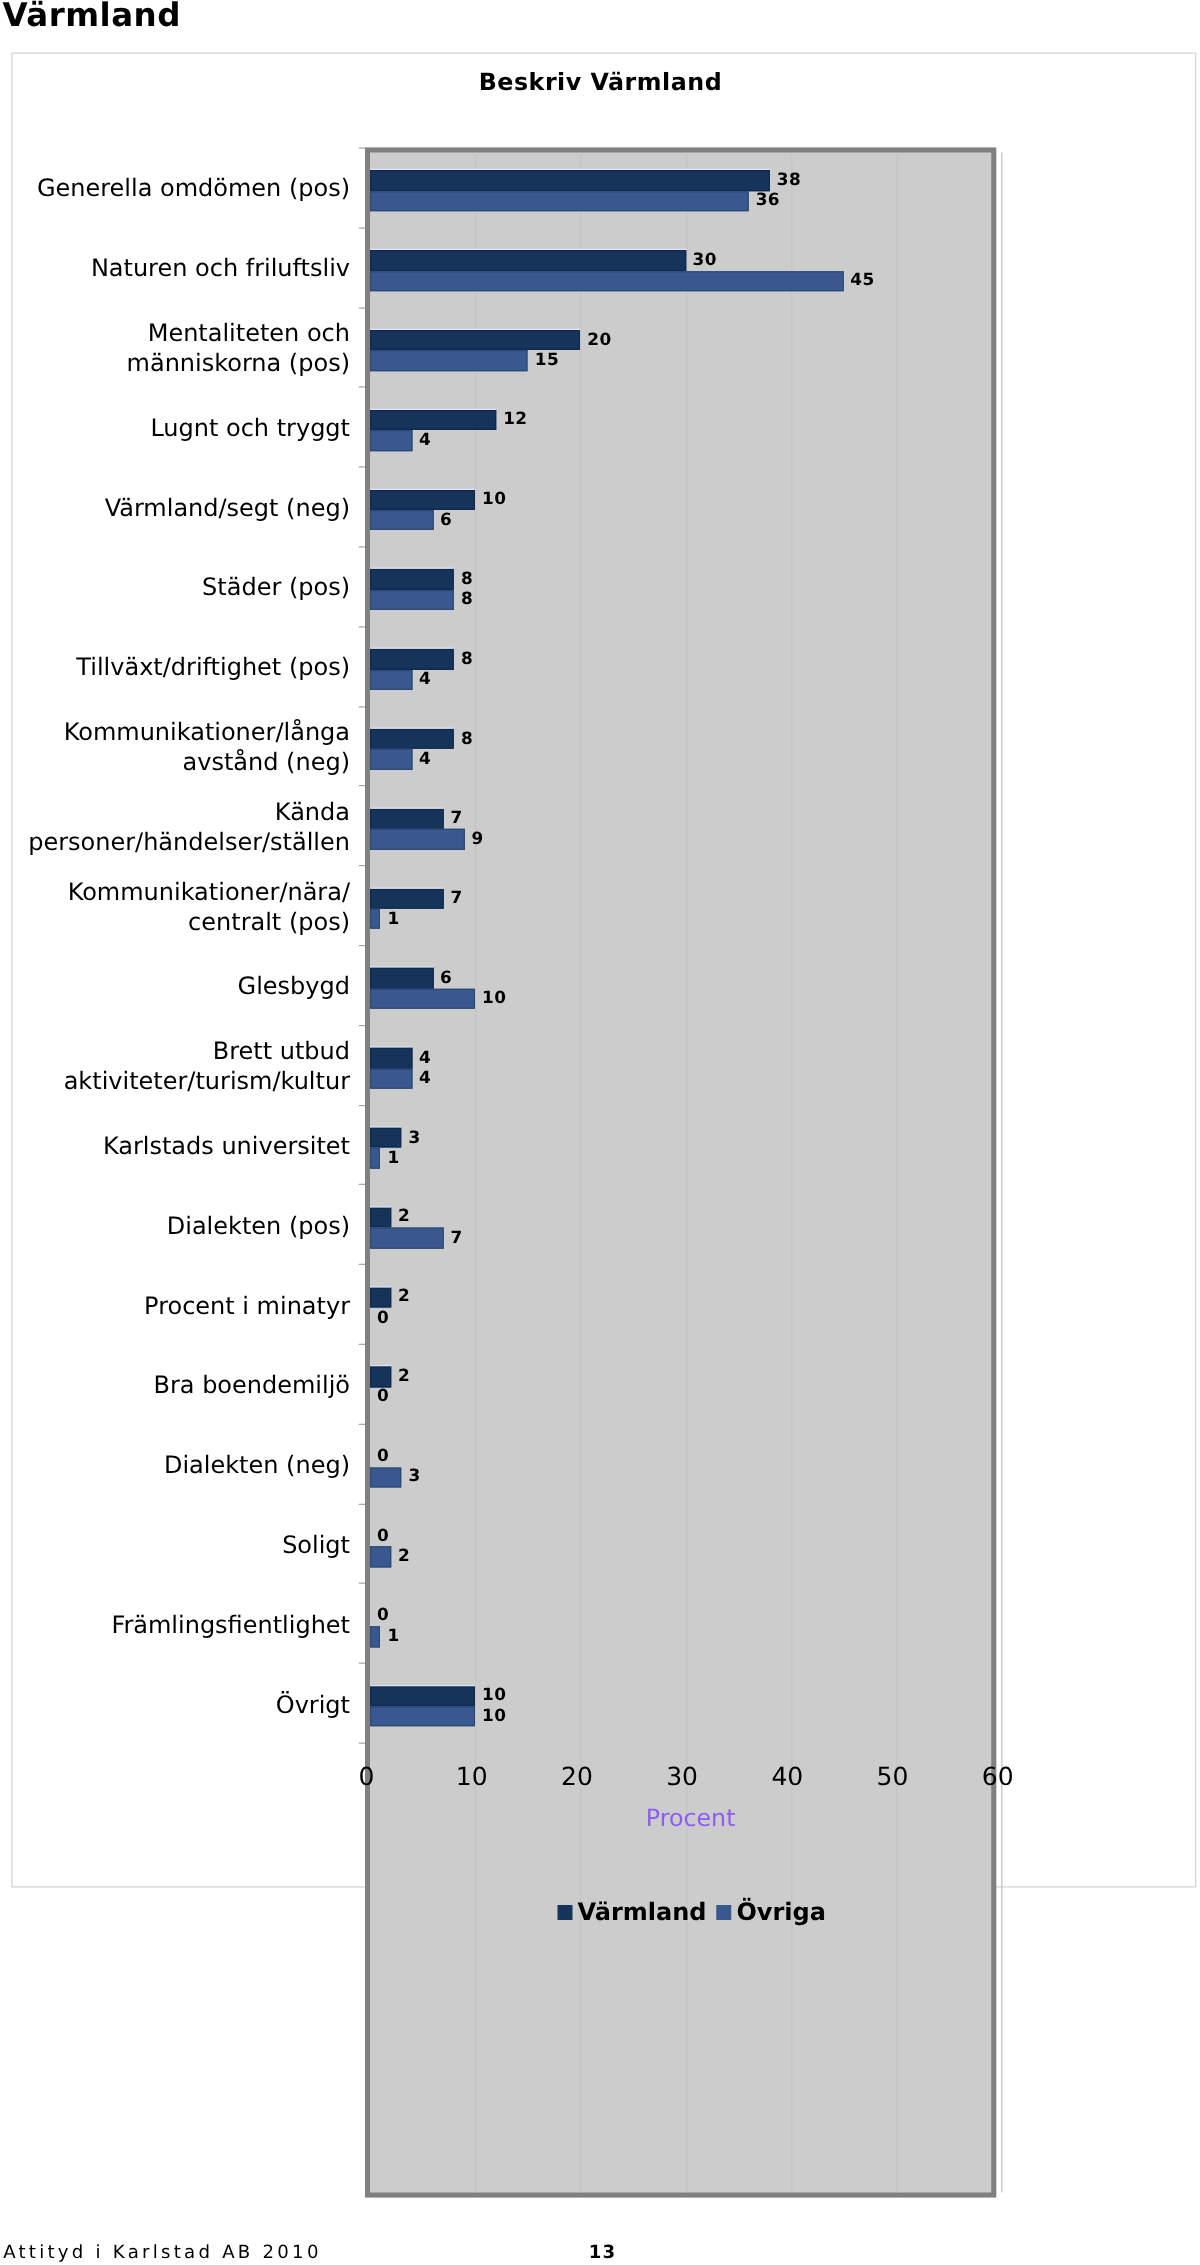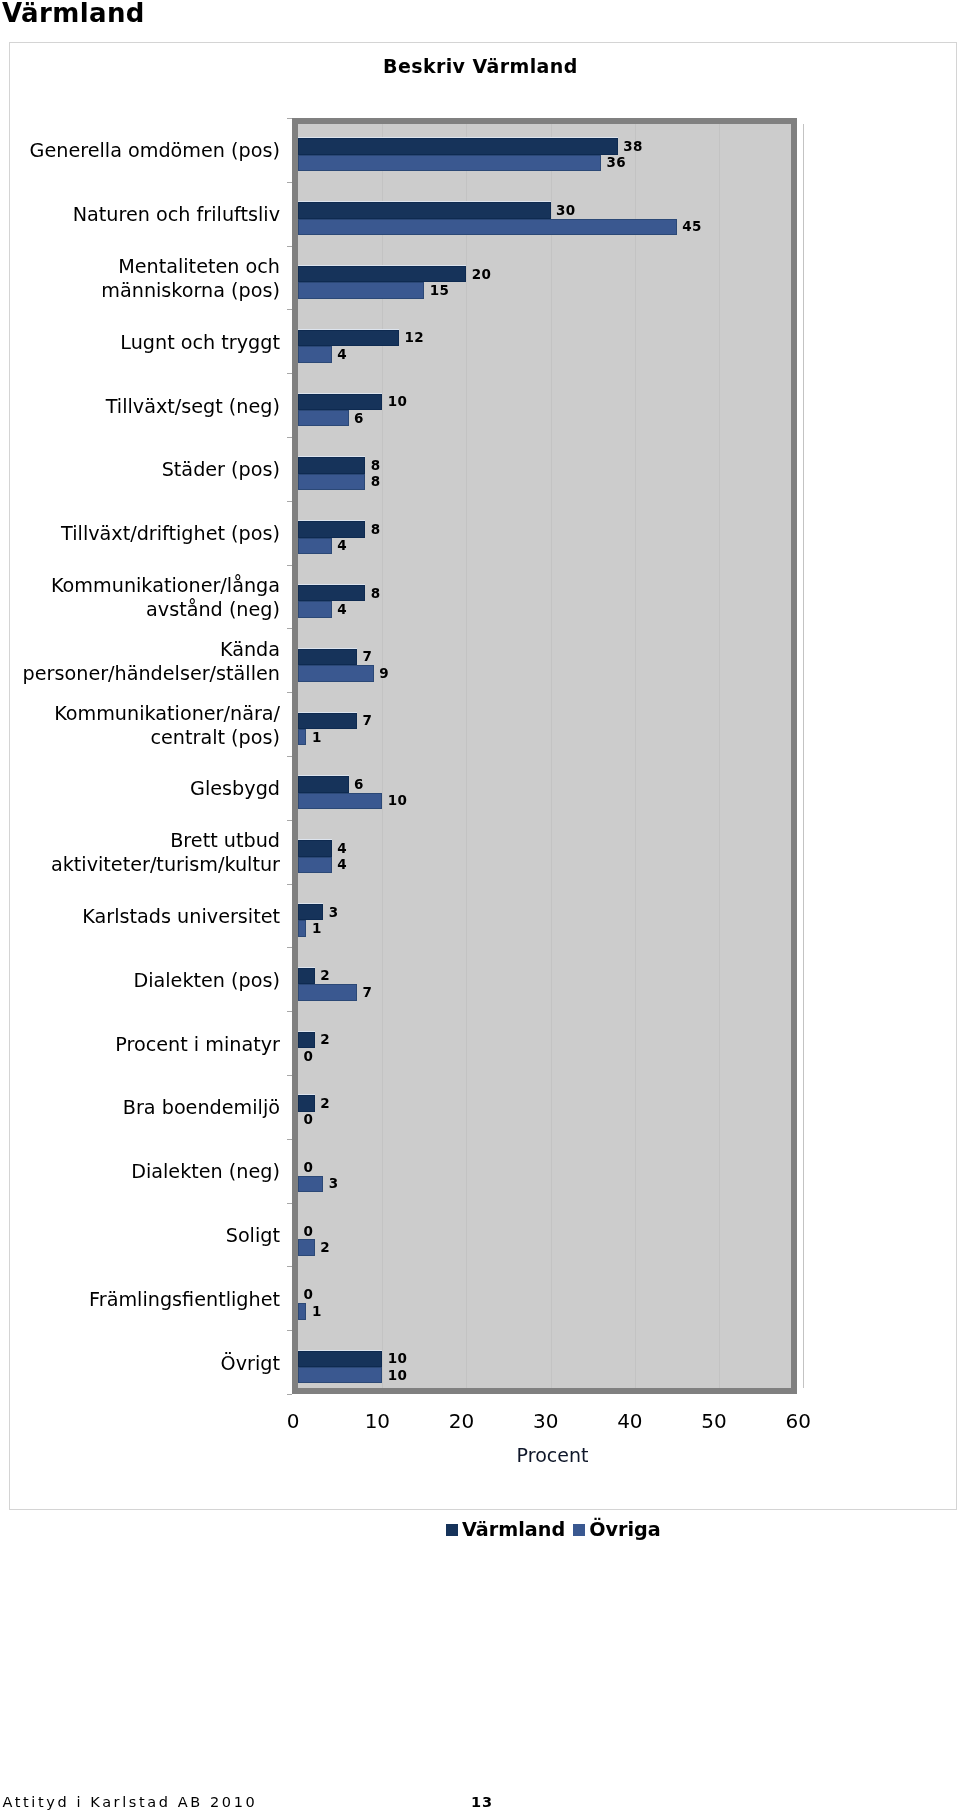--- a/index.html
+++ b/index.html
@@ -4,33 +4,33 @@
 <style>
   html,body{margin:0;padding:0;background:#fff;}
   body{width:960px;height:1812px;position:relative;font-family:"DejaVu Sans",sans-serif;
        -webkit-font-smoothing:antialiased;}
   #page{position:absolute;left:0;top:0;width:960px;height:1812px;filter:blur(0px);}
   .page-title{position:absolute;left:2px;top:0px;font:bold 26px/1 "DejaVu Sans",sans-serif;color:#000;letter-spacing:0.38px;}
   .chart-frame{position:absolute;left:9px;top:42px;width:948px;height:1468px;
        border:1px solid #d4d4d4;box-sizing:border-box;background:#fff;}
   .chart-title{position:absolute;left:383px;top:56.5px;font:bold 19px/1 "DejaVu Sans",sans-serif;color:#000;letter-spacing:0.4px;}
 
-  .plot{position:absolute;left:292px;top:118px;width:505px;height:1276px;background:#CCCCCC;
-        border:6px solid #a21caf;box-sizing:border-box;}
+  .plot{position:absolute;left:292px;top:118px;width:505px;height:1640px;background:#CCCCCC;
+        border:4px solid #a21caf;box-sizing:border-box;}
   .gridline{position:absolute;top:0;bottom:0;width:1px;background:#c3c3c3;}
   .ytick{position:absolute;height:1px;width:5px;background:#a8a8a8;}
   .bar{position:absolute;left:0;height:16px;box-sizing:border-box;}
   .barhl{position:absolute;left:0;height:1px;background:#dde4ee;}
   .bar-0{border:1px solid #0e2a50;}
   .bar-1{border:1px solid #2b4876;}
   .cat-label{position:absolute;text-align:right;font:19.2px/24.1px "DejaVu Sans",sans-serif;color:#000;}
   .vallabel{position:absolute;font:bold 13.5px/1 "DejaVu Sans",sans-serif;color:#000;letter-spacing:0.4px;}
 
   .xtick{position:absolute;font:20px/1 "DejaVu Sans",sans-serif;color:#000;text-align:center;}
-  .xlabel{position:absolute;font:19px/1 "DejaVu Sans",sans-serif;color:#0f172a;text-align:center;}
+  .xlabel{position:absolute;font:19px/1 "DejaVu Sans",sans-serif;color:#8b5cf6;text-align:center;}
   .legend{position:absolute;font:19.2px/1 "DejaVu Sans",sans-serif;color:#000;white-space:nowrap;}
   .legend-item{display:inline-block;}
   .legend-label{display:inline-block;vertical-align:baseline;}
   .sw{display:inline-block;width:12px;height:11.5px;vertical-align:0.5px;margin-right:4px;}
   .legend-item+.legend-item{margin-left:8px;}
 
   .caption{position:absolute;left:2px;top:1520.5px;width:956px;font:19.7px/24.2px "DejaVu Sans",sans-serif;color:#000;}
   .bodytext{position:absolute;left:1px;top:1604.5px;width:948px;font:27px/46.2px "Liberation Serif",serif;color:#000;}
   .footer-left{position:absolute;left:2.5px;top:1795px;font:14.5px/1 "DejaVu Sans",sans-serif;letter-spacing:2.6px;color:#000;}
   .footer-page{position:absolute;left:471px;top:1795px;font:bold 14.5px/1 "DejaVu Sans",sans-serif;letter-spacing:1px;color:#000;}
@@ -152,21 +152,21 @@
         <div>Naturen och friluftsliv</div>
       </div>
       <div class="cat-label" style="top: 254.9px; right: 680px; left: 0px;">
         <div>Mentaliteten och</div>
         <div>människorna (pos)</div>
       </div>
       <div class="cat-label" style="top: 330.75px; right: 680px; left: 0px;">
         <div>Lugnt och tryggt</div>
       </div>
       <div class="cat-label" style="top: 394.55px; right: 680px; left: 0px;">
-        <div>Tillväxt/segt (neg)</div>
+        <div>Värmland/segt (neg)</div>
       </div>
       <div class="cat-label" style="top: 458.35px; right: 680px; left: 14px;">
         <div>Städer (pos)</div>
       </div>
       <div class="cat-label" style="top: 522.15px; right: 680px; left: 0px;">
         <div>Tillväxt/driftighet (pos)</div>
       </div>
       <div class="cat-label" style="top: 573.9px; right: 680px; left: 0px;">
         <div>Kommunikationer/långa</div>
         <div>avstånd (neg)</div>

